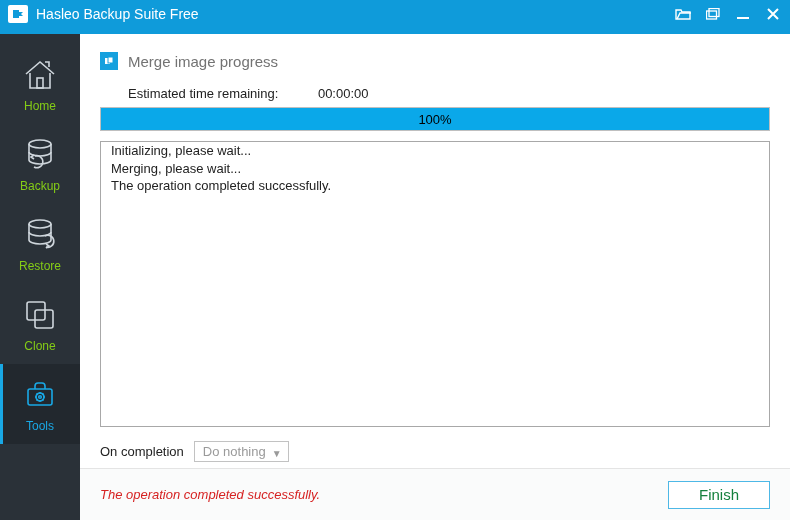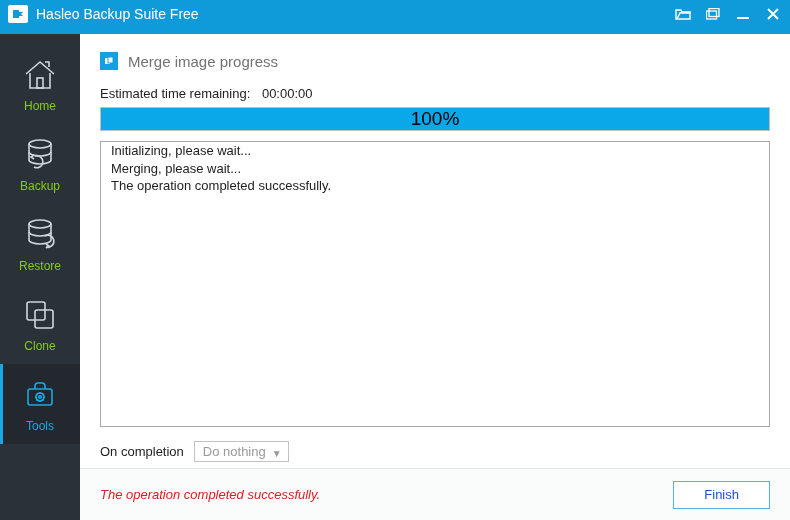--- a/index.html
+++ b/index.html
@@ -50,26 +50,26 @@
 
   
   .page-header { display: flex; align-items: center; margin-bottom: 16px; }
   .page-header .page-icon {
     width: 18px; height: 18px; background: #15a0de; display: inline-flex; align-items: center; justify-content: center; margin-right: 10px;
   }
   .page-header .page-title { color: #737373; font-size: 15px; }
 
   
   .times { display: flex; justify-content: space-between; font-size: 13px; color: #222; margin-bottom: 6px; }
-  .times .pair span { margin-right: 8px; }
+  .times .pair span { margin-right: 8px; margin-left: 28px; }
 
   
   .progress-outer { height: 24px; border: 1px solid #bfbfbf; position: relative; margin-bottom: 10px; background: #fff; }
   .progress-fill { position: absolute; top: 0; left: 0; bottom: 0; width: 100%; background: #0aa8e9; }
-  .progress-label { position: absolute; inset: 0; display: flex; align-items: center; justify-content: center; font-size: 19px; color: #000; }
+  .progress-label { position: absolute; inset: 0; display: flex; align-items: center; justify-content: center; font-size: 13px; color: #000; }
 
   
   .logbox {
     flex: 1; border: 1px solid #a8a8a8; background: #fff; padding: 0 10px; font-size: 13px; color: #222;
     overflow: auto; min-height: 0; line-height: 1.35;
   }
   .logbox div { white-space: pre; }
 
   
   .oncomp { display: flex; align-items: center; margin-top: 14px; font-size: 13px; color: #222; }
@@ -79,22 +79,22 @@
   }
   .oncomp .select .tri { margin-left: 6px; font-size: 10px; color: #9a9a9a; }
 
   
   .footer {
     height: 52px; border-top: 1px solid #e4e4e4; background: #fafbfb; display: flex; align-items: center;
     padding: 0 20px;
   }
   .footer .status { color: #d62222; font-size: 13px; font-style: italic; flex: 1; }
   .footer .finish-btn {
-    min-width: 82px; height: 28px; border: 1px solid #4db8e6; background: #fff; color: #1d4ed8;
-    font-size: 13px; cursor: pointer; padding: 0 30px;
+    min-width: 82px; height: 28px; border: 1px solid #4db8e6; background: #fff; color: #15803d;
+    font-size: 15px; cursor: pointer; padding: 0 30px;
   }
 </style>
 </head>
 <body>
 
 <div class="app">
 
   <div class="titlebar">
     <span class="app-icon">
       <svg width="14" height="12" viewBox="0 0 14 12">

